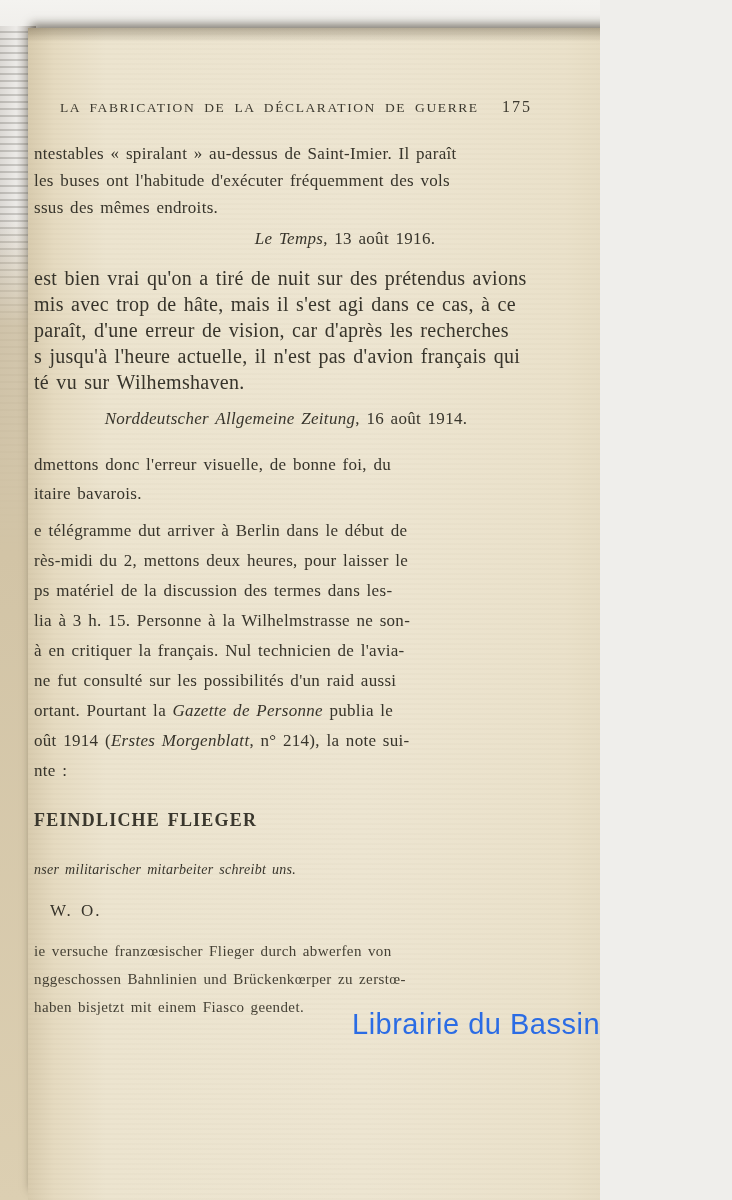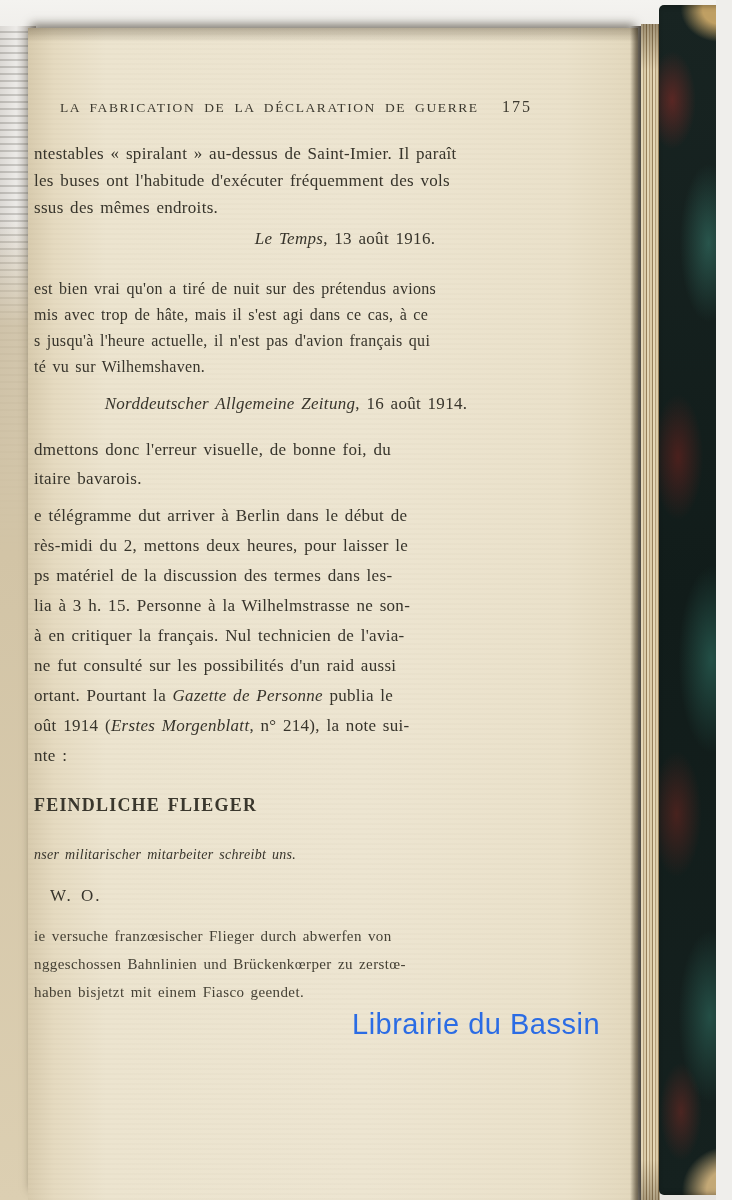--- a/index.html
+++ b/index.html
@@ -1,17 +1,17 @@
 <!DOCTYPE html>
 <html><head>
 <meta charset="utf-8">
 <style>
   html,body{margin:0;padding:0;background:#efeeeb;}
   .scene{
-    position:relative;width:716px;height:1200px;overflow:hidden;
+    position:relative;width:600px;height:1200px;overflow:hidden;
     background:linear-gradient(180deg,#f4f3f0 0,#eceae6 60px,#e7e5e1 100%);
     font-family:"Liberation Serif","DejaVu Serif",serif;
   }
   
   .left-edges{
     position:absolute;left:0;top:26px;width:36px;height:1174px;
     background:
       linear-gradient(180deg,rgba(205,191,162,0) 0 190px,rgba(205,191,162,.85) 300px,#d2c4a6 45%,#dccfb2 100%),
       linear-gradient(90deg,rgba(70,60,45,.10) 0,rgba(70,60,45,0) 45%,rgba(70,60,45,.38) 100%),
       repeating-linear-gradient(180deg,#eceae7 0 5px,#c7c5c1 5px 7px);
@@ -37,21 +37,21 @@
     font-size:13.5px;letter-spacing:1.6px;color:#3c392f;word-spacing:4px;
   }
   .running-header .pnum{margin-left:auto;margin-right:6px;font-size:16px;letter-spacing:2px;}
   .para{margin:0;}
   .line{white-space:nowrap;overflow:hidden;}
   .pA{margin-top:12px;line-height:27px;}
   .cite{margin-top:4px;text-align:center;line-height:27px;}
   .cite.c1{padding-left:118px;}
   .italic{font-style:italic;}
   .pB{margin-top:16px;}
-  .quote{margin-top:24px;font-size:16px;line-height:26px;}
+  .quote{margin-top:13px;font-size:20px;line-height:26px;}
   .citeB{margin-top:10px;font-size:17px;}
   .pC{margin-top:18px;}
   .pD{margin-top:8px;line-height:30px;}
   .heading2{
     margin-top:20px;text-align:left;font-weight:bold;font-size:18px;
     letter-spacing:1.2px;color:#3a372d;
   }
   .pE{margin-top:20px;font-style:italic;font-size:14px;}
   .initials{margin-top:12px;padding-left:16px;letter-spacing:2px;}
   .german{margin-top:12px;font-size:15px;line-height:28px;color:#454135;letter-spacing:.4px;}
@@ -112,20 +112,21 @@
       </div>
 
       <div class="cite c1">
         <span class="italic">Le Temps</span><span>, 13 août 1916.</span>
       </div>
 
 
       <div class="para quote">
         <div class="line">est bien vrai qu'on a tiré de nuit sur des prétendus avions</div>
         <div class="line">mis avec trop de hâte, mais il s'est agi dans ce cas, à ce</div>
+        <div class="line">paraît, d'une erreur de vision, car d'après les recherches</div>
         <div class="line">s jusqu'à l'heure actuelle, il n'est pas d'avion français qui</div>
         <div class="line">té vu sur Wilhemshaven.</div>
       </div>
 
       <div class="cite citeB">
         <span class="italic">Norddeutscher Allgemeine Zeitung</span><span>, 16 août 1914.</span>
       </div>
 
       <div class="para pC">
         <div class="line">dmettons donc l'erreur visuelle, de bonne foi, du</div>

